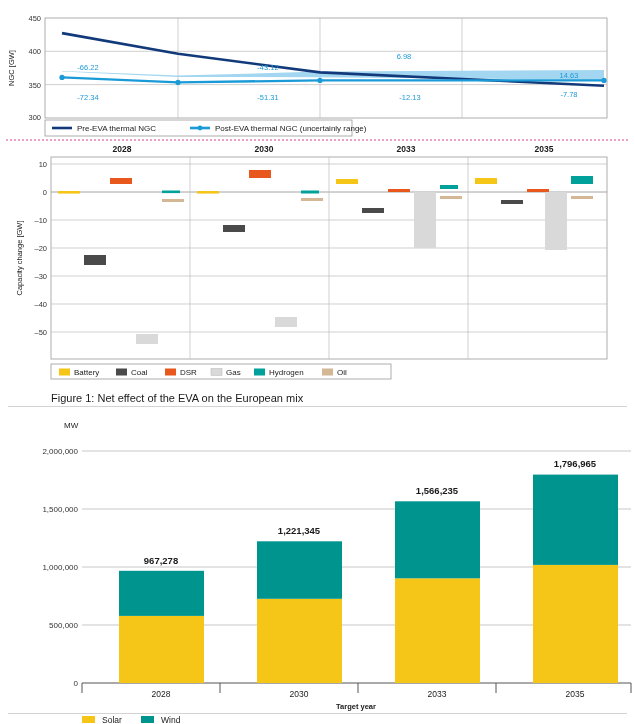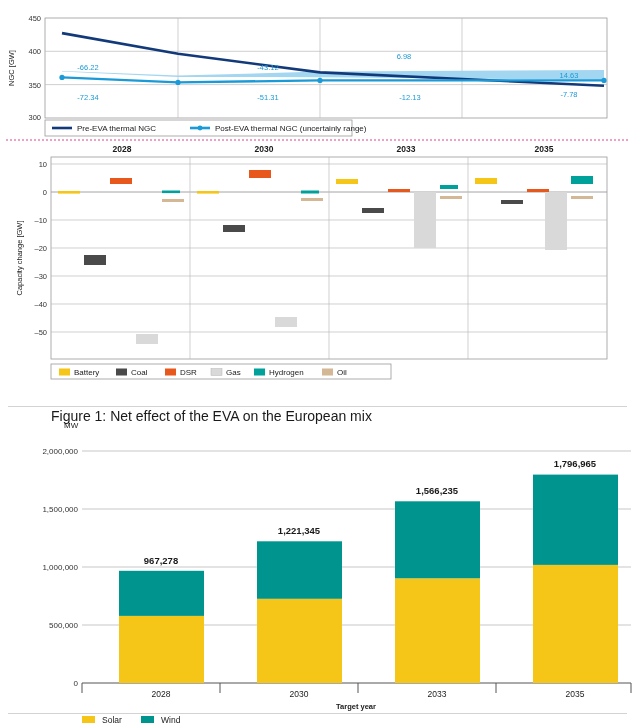--- a/index.html
+++ b/index.html
@@ -3,21 +3,21 @@
 <meta charset="utf-8">
 <style>
   html,body{margin:0;padding:0;background:#ffffff;}
   body{width:635px;height:724px;font-family:"Liberation Sans",sans-serif;color:#1a1a1a;position:relative;overflow:hidden;}
   .wrap{position:relative;width:635px;height:572px;}
 
   
   #fig1{position:absolute;left:0;top:4px;width:635px;height:385px;}
   #fig1 svg{display:block;}
 
-  .caption{position:absolute;left:10px;top:408px;font-size:14px;color:#1a1a1a;padding-left:41px;}
+  .caption{position:absolute;left:10px;top:392px;font-size:11px;color:#1a1a1a;padding-left:41px;}
 
   
   #fig2{position:absolute;left:0;top:412px;width:635px;height:312px;padding-left:24px;}
   #fig2 svg{display:block;}
 
   .divider{position:absolute;left:8px;width:619px;height:1px;background:#d3d3d3;}
 </style>
 </head>
 <body>
 

